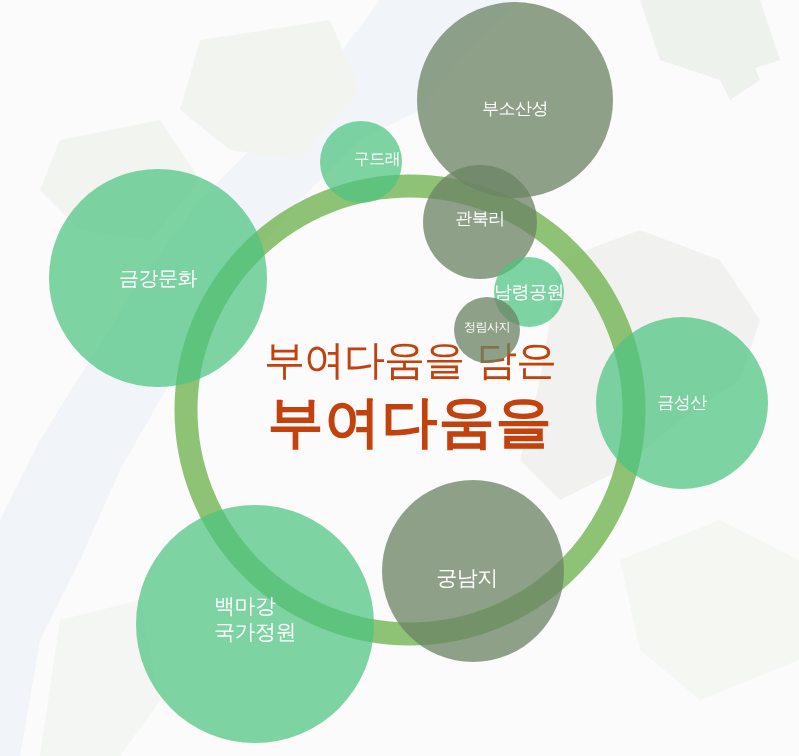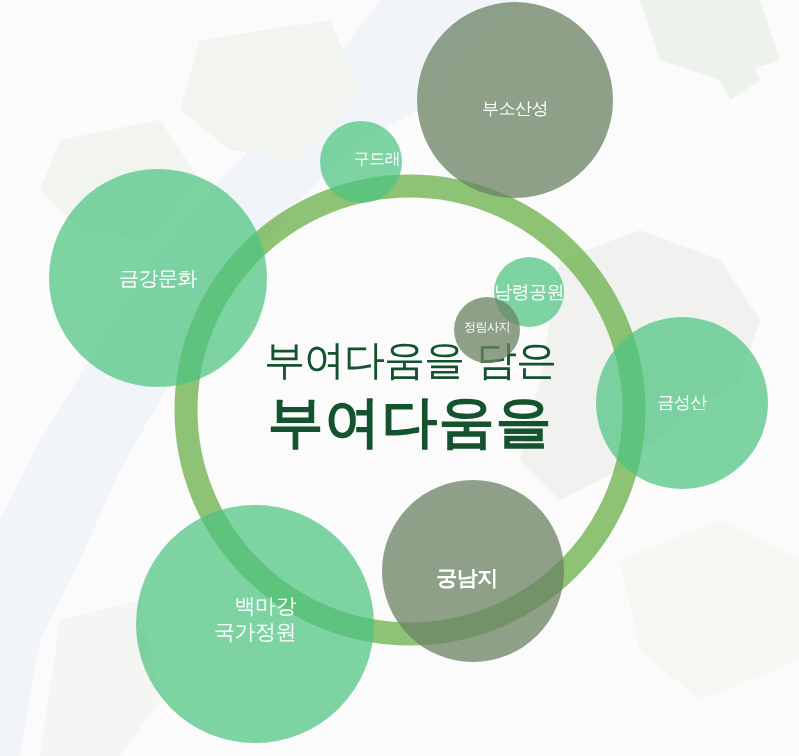--- a/index.html
+++ b/index.html
@@ -1,24 +1,24 @@
 <!DOCTYPE html>
 <html><head>
 <meta charset="utf-8">
 <style>
   html, body { margin: 0; padding: 0; }
   body { width: 799px; height: 756px; overflow: hidden; background: #ffffff; font-family: "DejaVu Sans", sans-serif; }
   .stage { position: relative; width: 799px; height: 756px; background: #fbfbfb; overflow: hidden; }
   .bg-map { position: absolute; left: 0; top: 0; width: 799px; height: 756px; }
   .ring { position: absolute; left: 0; top: 0; width: 799px; height: 756px; }
-  .bubble { position: absolute; border-radius: 50%; display: flex; align-items: center; justify-content: center; text-align: right; color: #ffffff; cursor: pointer; }
+  .bubble { position: absolute; border-radius: 50%; display: flex; align-items: center; justify-content: center; text-align: left; color: #ffffff; cursor: pointer; }
   .bubble span { white-space: pre-line; line-height: 1.25; letter-spacing: -0.5px; }
   .green { background: rgba(76, 196, 128, 0.72); }
   .olive { background: rgba(108, 132, 100, 0.76); }
-  .title { position: absolute; left: 250px; top: 333px; width: 320px; text-align: center; color: #14532d; }
+  .title { position: absolute; left: 250px; top: 333px; width: 320px; text-align: center; color: #c2410c; }
   .title .sub { display: block; font-size: 41px; font-weight: normal; letter-spacing: -1px; line-height: 54px; }
   .title .main { display: block; font-size: 56px; font-weight: bold; letter-spacing: 1px; line-height: 70px; }
 </style>
 </head>
 <body>
 
 <div class="stage">
 
   <svg class="bg-map" viewBox="0 0 799 756" xmlns="http://www.w3.org/2000/svg">
     <path d="M380 0 L520 0 L460 60 L420 110 L360 140 L300 200 L250 260 L200 330 L160 400 L120 470 L80 560 L40 640 L20 756 L0 756 L0 520 L40 440 L90 360 L140 280 L200 200 L260 140 L320 80 Z" fill="#f1f4f8"></path>
@@ -51,31 +51,34 @@
   </div>
 
   <div class="bubble green" style="left:320px; top:121px; width:82px; height:82px; font-size:16px;">
     <span style="margin-top:-6px;margin-left:32px;">구드래</span>
   </div>
 
   <div class="bubble olive" style="left:417px; top:2px; width:196px; height:196px; font-size:17px;">
     <span style="margin-top:18px;">부소산성</span>
   </div>
 
+  <div class="bubble olive" style="left:423px; top:165px; width:114px; height:114px; font-size:17px;">
+    <span style="margin-top:-6px;">관북리</span>
+  </div>
 
   <div class="bubble green" style="left:494px; top:257px; width:70px; height:70px; font-size:18px;">
     <span>남령공원</span>
   </div>
 
   <div class="bubble olive" style="left:454px; top:297px; width:66px; height:66px; font-size:12px;">
     <span style="margin-top:-6px;">정림사지</span>
   </div>
 
   <div class="bubble green" style="left:596px; top:317px; width:172px; height:172px; font-size:17px;">
     <span>금성산</span>
   </div>
 
   <div class="bubble olive" style="left:382px; top:480px; width:182px; height:182px; font-size:21px;">
-    <span style="margin-left:-12px;margin-top:14px;font-weight:bold;">궁남지</span>
+    <span style="margin-left:-12px;margin-top:14px;">궁남지</span>
   </div>
 
 
 </div>
 
 </body></html>

